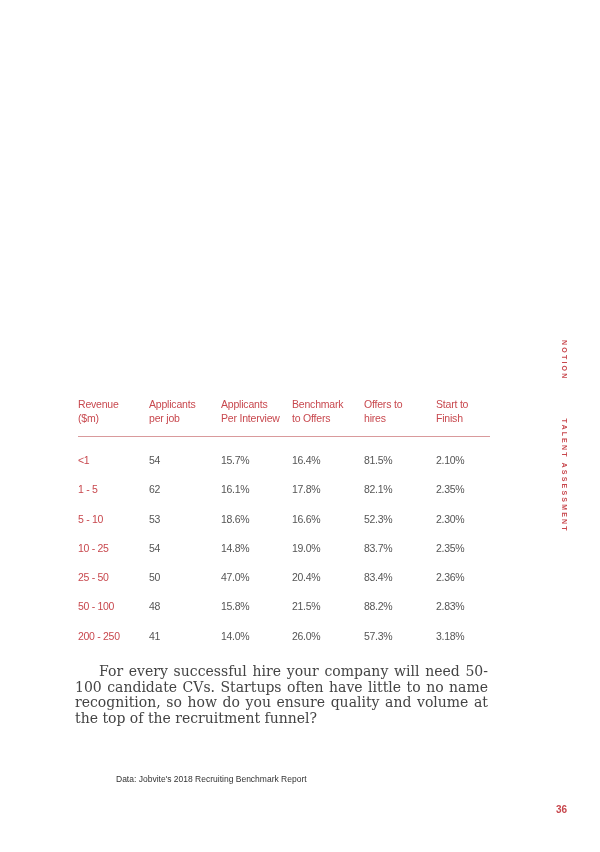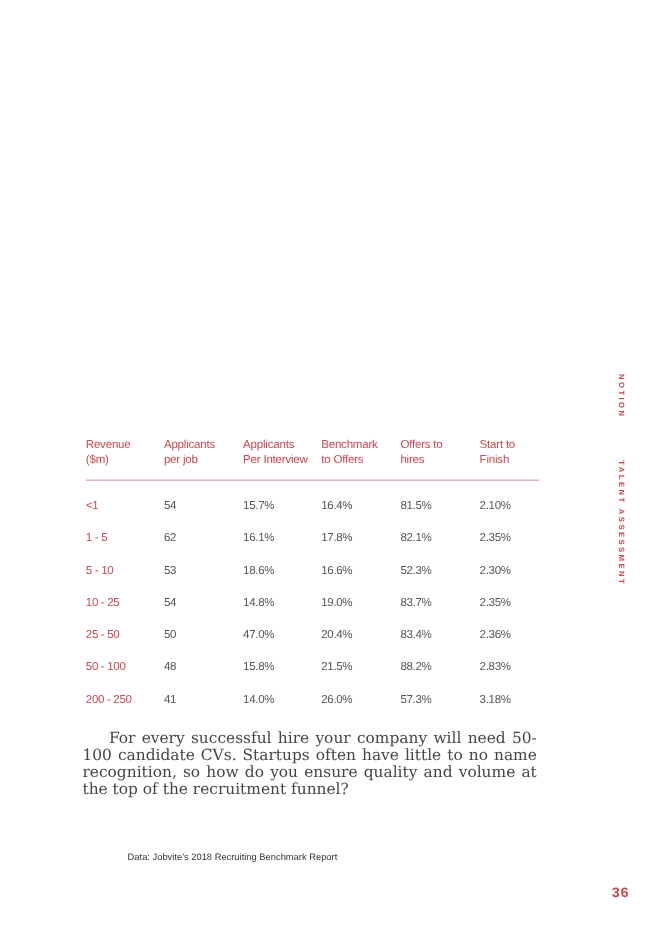--- a/index.html
+++ b/index.html
@@ -16,22 +16,22 @@
   .th span { display: block; }
   .row { position: relative; height: 29.3px; }
   .cell { position: absolute; font-size: 10.5px; color: #555; letter-spacing: -0.3px; }
   .cell.rev { color: #c8484e; }
   .tbody { position: absolute; top: 57px; left: 0; width: 412px; }
   .para { position: absolute; left: 75px; width: 413px; font-family: "DejaVu Serif", serif;
           font-size: 14px; line-height: 15.6px; color: #444; text-align: justify; }
   .para p { margin: 0; text-indent: 24px; }
   .source { position: absolute; left: 75px; top: 774px; font-size: 8.5px; 
             color: #333; margin-left: 41px; }
-  .page-num { position: absolute; left: 556px; top: 804px; font-size: 13px; font-weight: bold;
-              color: #c8484e; font-family: Liberation Mono, monospace; }
+  .page-num { position: absolute; left: 556px; top: 804px; font-size: 10px; font-weight: bold;
+              color: #c8484e; }
 </style>
 </head>
 <body>
 
 <div class="side-label">
   <span>NOTION</span><span class="sep"></span><span>TALENT ASSESSMENT</span>
 </div>
 
 <div class="table">
   <div class="thead">

